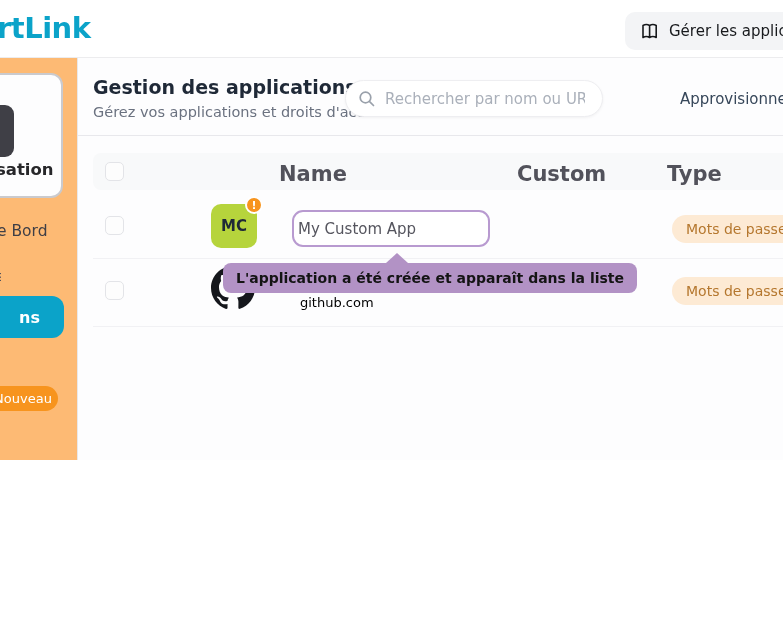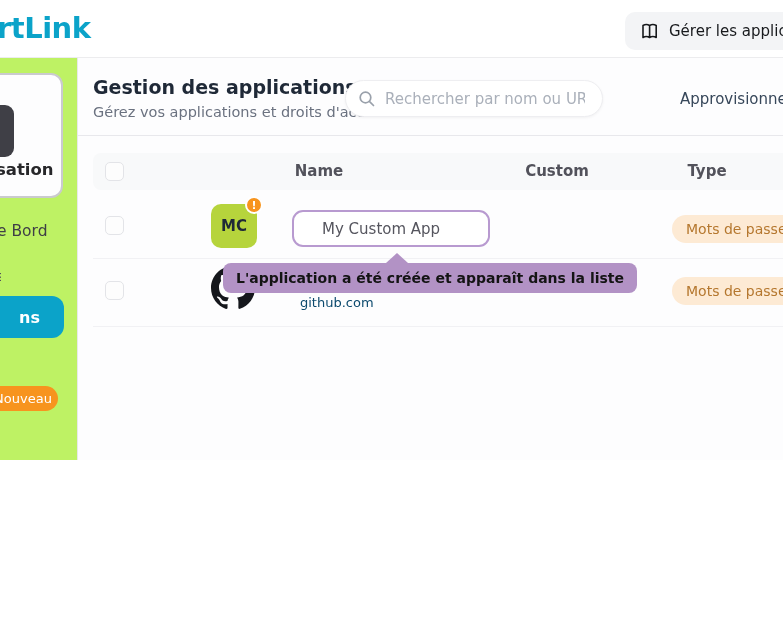--- a/index.html
+++ b/index.html
@@ -7,21 +7,21 @@
   html,body { width:783px; height:624px; }
   body { font-family:"DejaVu Sans","Liberation Sans",sans-serif; background:#fff; }
   .app { position:relative; width:783px; height:460px; overflow:hidden; background:#fdfdfe; }
 
   
   .topbar { position:absolute; left:0; top:0; width:783px; height:58px; background:#fff; border-bottom:1px solid #ececee; z-index:10; }
   .logo { position:absolute; left:-3px; top:11px; font-size:29px; font-weight:bold; color:#0ba3c9; letter-spacing:-0.5px; white-space:nowrap; }
   .manage-btn { position:absolute; left:625px; top:12px; height:38px; width:235px; background:#f3f4f6; border:none; border-radius:10px; display:flex; align-items:center; gap:9px; padding:0 15px; font-family:inherit; font-size:15px; color:#17191c; cursor:pointer; white-space:nowrap; }
 
   
-  .sidebar { position:absolute; left:0; top:58px; width:78px; height:566px; background:#bef264; border-right:1px solid #e8e8ea; overflow:hidden; z-index:5; }
+  .sidebar { position:absolute; left:0; top:58px; width:78px; height:566px; background:#fdba74; border-right:1px solid #e8e8ea; overflow:hidden; z-index:5; }
   .org-box { position:absolute; left:-82px; top:15px; width:145px; height:125px; border:2px solid #cacace; border-radius:12px; background:#fdfdfe; }
   .org-icon { position:absolute; left:-20px; top:47px; width:34px; height:52px; background:#3f3f46; border-radius:9px; }
   .org-label { position:absolute; left:-4px; top:102px; font-size:16.5px; font-weight:bold; color:#27272a; white-space:nowrap; }
   .nav-item { position:absolute; font-size:15.5px; color:#3f3f46; white-space:nowrap; cursor:pointer; }
   .nav-item.n1 { left:-3px; top:164px; }
   .nav-item.n2 { left:-2px; top:491px; }
   .nav-frag { position:absolute; left:-4px; top:210px; width:5px; overflow:hidden; font-size:14px; color:#52525b; cursor:pointer; }
   .nav-active { position:absolute; left:-122px; top:238px; width:186px; height:42px; background:#0ba3c9; border-radius:12px; color:#fff; font-size:16px; font-weight:bold; display:flex; align-items:center; justify-content:flex-end; padding-right:24px; cursor:pointer; }
   .badge-nouveau { position:absolute; left:-12px; width:70px; height:25px; background:#f7941e; border-radius:13px; color:#fff; font-size:13px; display:flex; align-items:center; justify-content:center; }
   .badge-nouveau.b1 { top:328px; }
@@ -33,35 +33,35 @@
   .page-title { position:absolute; left:15px; top:18px; font-size:19px; font-weight:bold; color:#1f2937; }
   .page-subtitle { position:absolute; left:15px; top:46px; font-size:14.5px; color:#6b7280; white-space:nowrap; }
   .search-wrap { position:absolute; left:267px; top:22px; width:258px; height:37px; background:#fff; border:1px solid #eeeef1; border-radius:19px; box-shadow:0 1px 3px rgba(0,0,0,.05); display:flex; align-items:center; padding:0 12px; gap:9px; }
   .search-wrap input { border:none; outline:none; background:transparent; font-family:inherit; font-size:15px; color:#374151; width:200px; }
   .search-wrap input::placeholder { color:#aab0ba; }
   .prov-link { position:absolute; left:602px; top:32px; font-size:15px; color:#37475a; white-space:nowrap; cursor:pointer; }
   .header-divider { position:absolute; left:0; top:77px; width:705px; height:0; border-top:1px solid #e8e8ec; }
 
   
   .thead { position:absolute; left:15px; top:95px; width:706px; height:37px; background:#f8f9fa; border-radius:8px; }
-  .col-label { position:absolute; top:9px; width:80px; text-align:center; font-size:15px; font-weight:bold; color:#52525b; }
+  .col-label { position:absolute; top:9px; width:80px; font-size:21px; font-weight:bold; color:#52525b; }
   .col-name { left:186px; } .col-access { left:424px; } .col-type { left:574px; }
   .checkbox { position:absolute; width:19px; height:19px; border:1.5px solid #e3e4e8; border-radius:5px; background:#fdfdfd; cursor:pointer; }
   .thead .checkbox { left:12px; top:9px; }
   .trow { position:absolute; left:15px; width:706px; height:68px; }
   .trow.r1 { top:133px; border-bottom:1px solid #f1f1f4; }
   .trow.r2 { top:201px; border-bottom:1px solid #f1f1f4; }
   .trow .checkbox { left:12px; }
   .avatar { position:absolute; left:118px; top:13px; width:46px; height:44px; background:#b6d43c; border-radius:10px; display:flex; align-items:center; justify-content:center; font-size:15px; font-weight:bold; color:#1f2937; }
   .alert-dot { position:absolute; right:-6px; top:-8px; width:18px; height:18px; background:#f7941e; border:2px solid #fff; border-radius:50%; color:#fff; font-size:11px; font-weight:bold; display:flex; align-items:center; justify-content:center; }
-  .name-input { position:absolute; left:199px; top:19px; width:198px; height:37px; border:2px solid #b89ad0; border-radius:11px; padding:0 28px; font-family:inherit; font-size:15px; color:#55555e; outline:none; background:#fff; }
+  .name-input { position:absolute; left:199px; top:19px; width:198px; height:37px; border:2px solid #b89ad0; border-radius:11px; padding:0 4px; font-family:inherit; font-size:15px; color:#55555e; outline:none; background:#fff; }
   .type-badge { position:absolute; left:579px; height:28px; background:#fdead4; border-radius:14px; color:#b5772e; font-size:14px; display:inline-flex; align-items:center; padding:0 14px; white-space:nowrap; }
   .r1 .type-badge { top:24px; } .r2 .type-badge { top:18px; }
   .gh-avatar { position:absolute; left:118px; top:7px; width:44px; height:44px; }
-  .row-url { position:absolute; left:207px; top:36px; font-size:13px; color:#0c4a6e; }
+  .row-url { position:absolute; left:207px; top:36px; font-size:13px; color:#000000; }
 
   
   .tooltip { position:absolute; left:223px; top:263px; height:30px; background:#b292c5; border-radius:8px; display:flex; align-items:center; padding:11px 13px; font-size:14px; font-weight:bold; color:#141414; white-space:nowrap; z-index:50; }
   .tooltip-arrow { position:absolute; left:163px; top:-10px; width:0; height:0; border-left:11px solid transparent; border-right:11px solid transparent; border-bottom:10px solid #b292c5; }
 </style>
 </head>
 <body>
 
 <div class="app">
 

